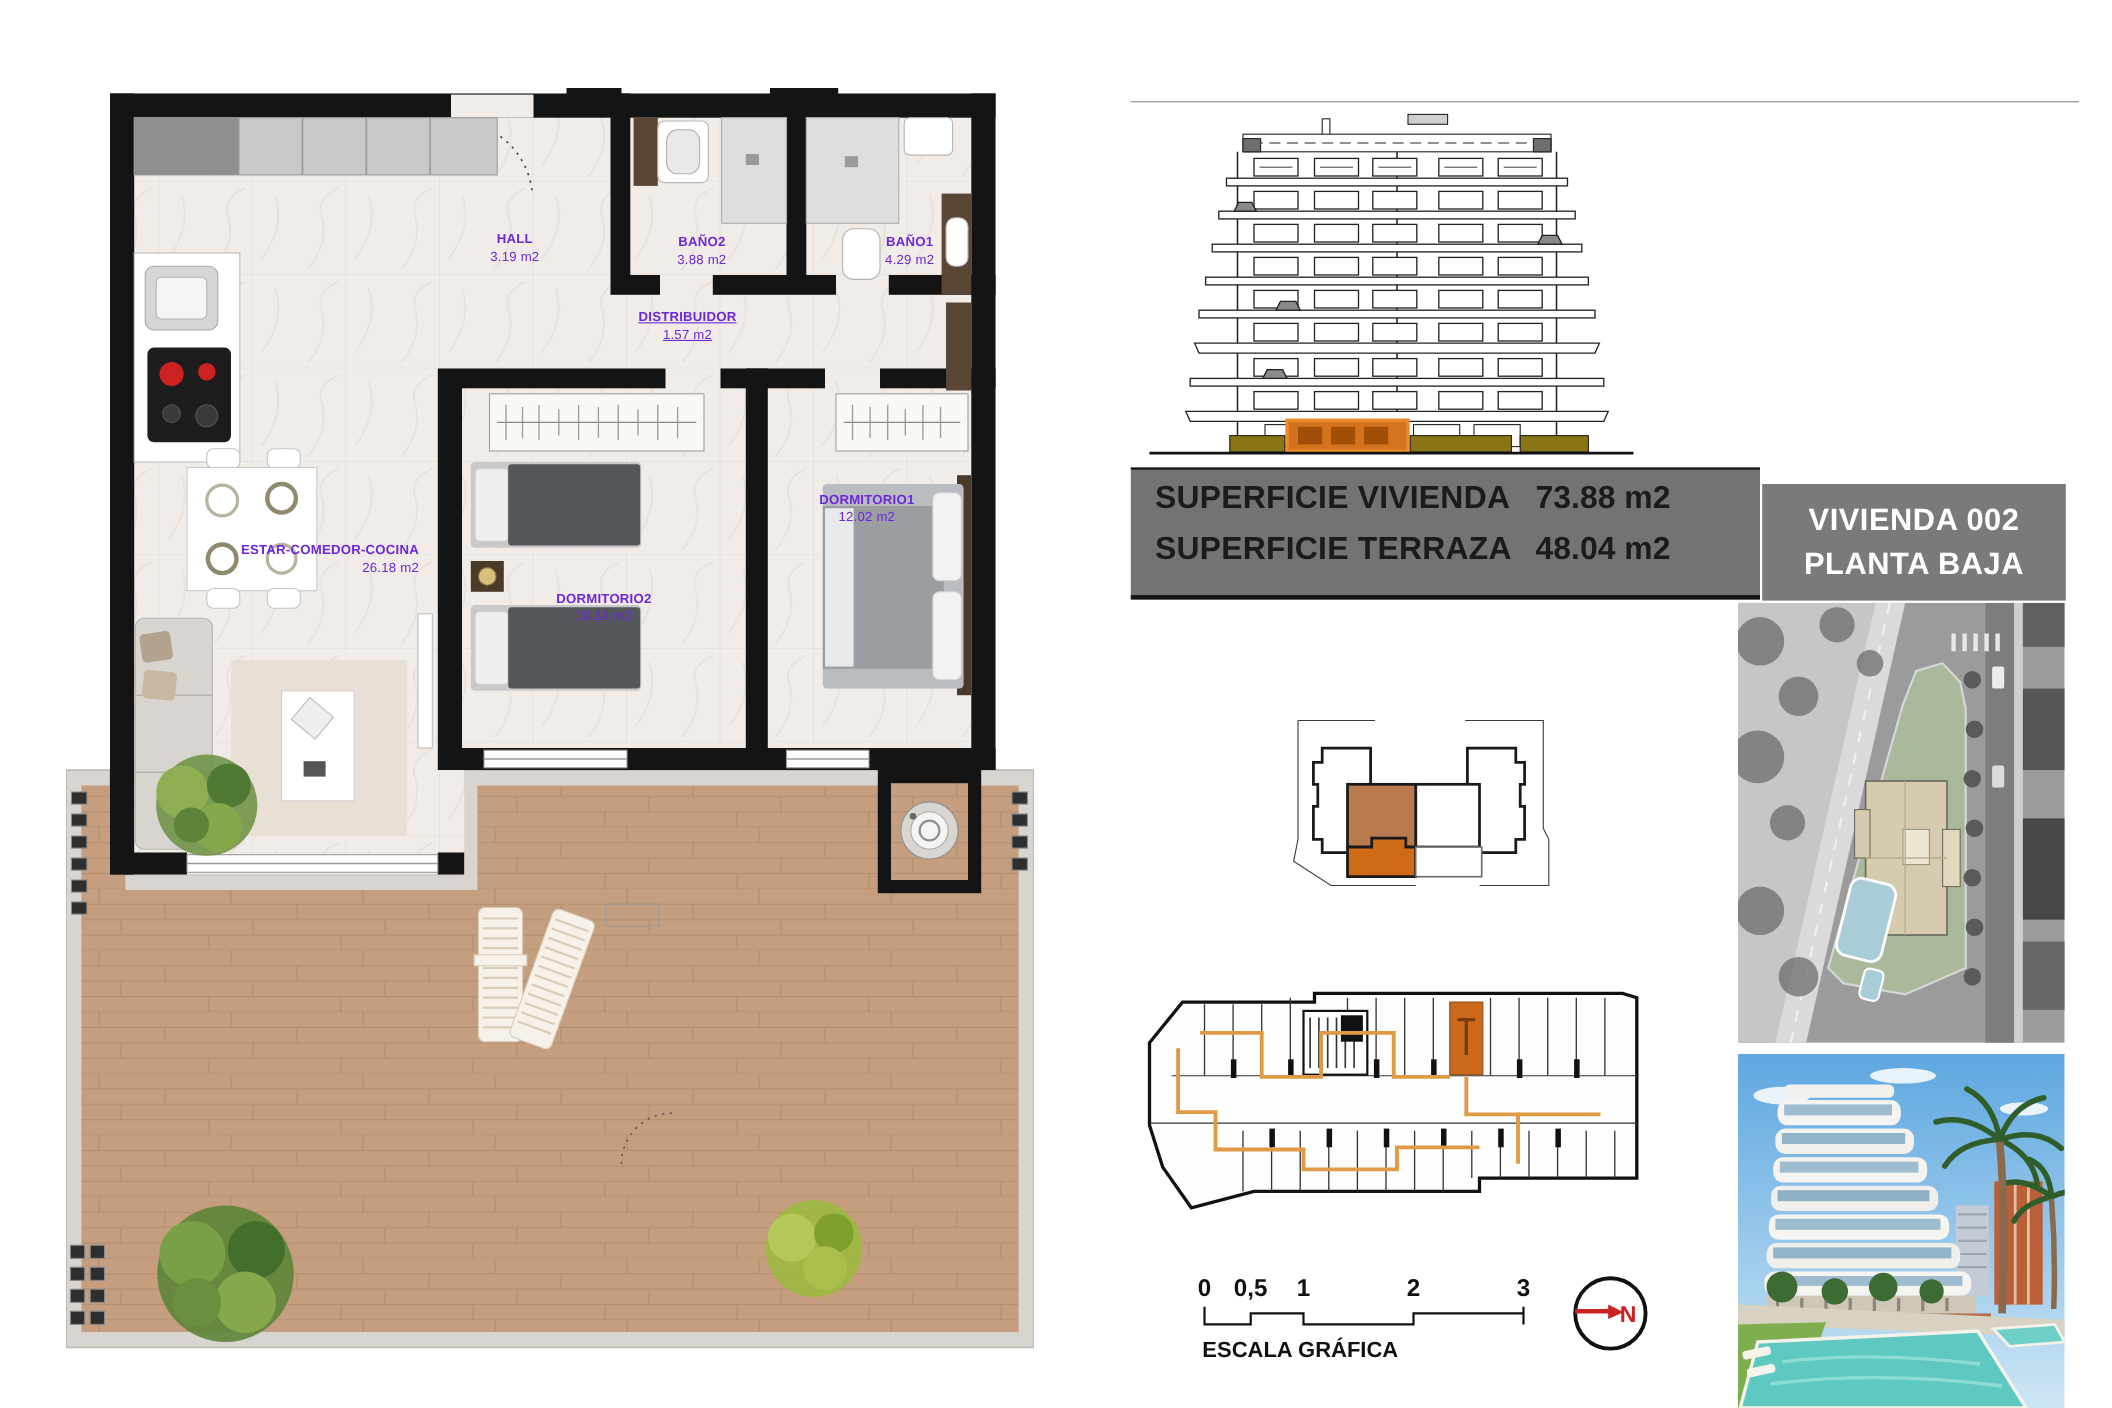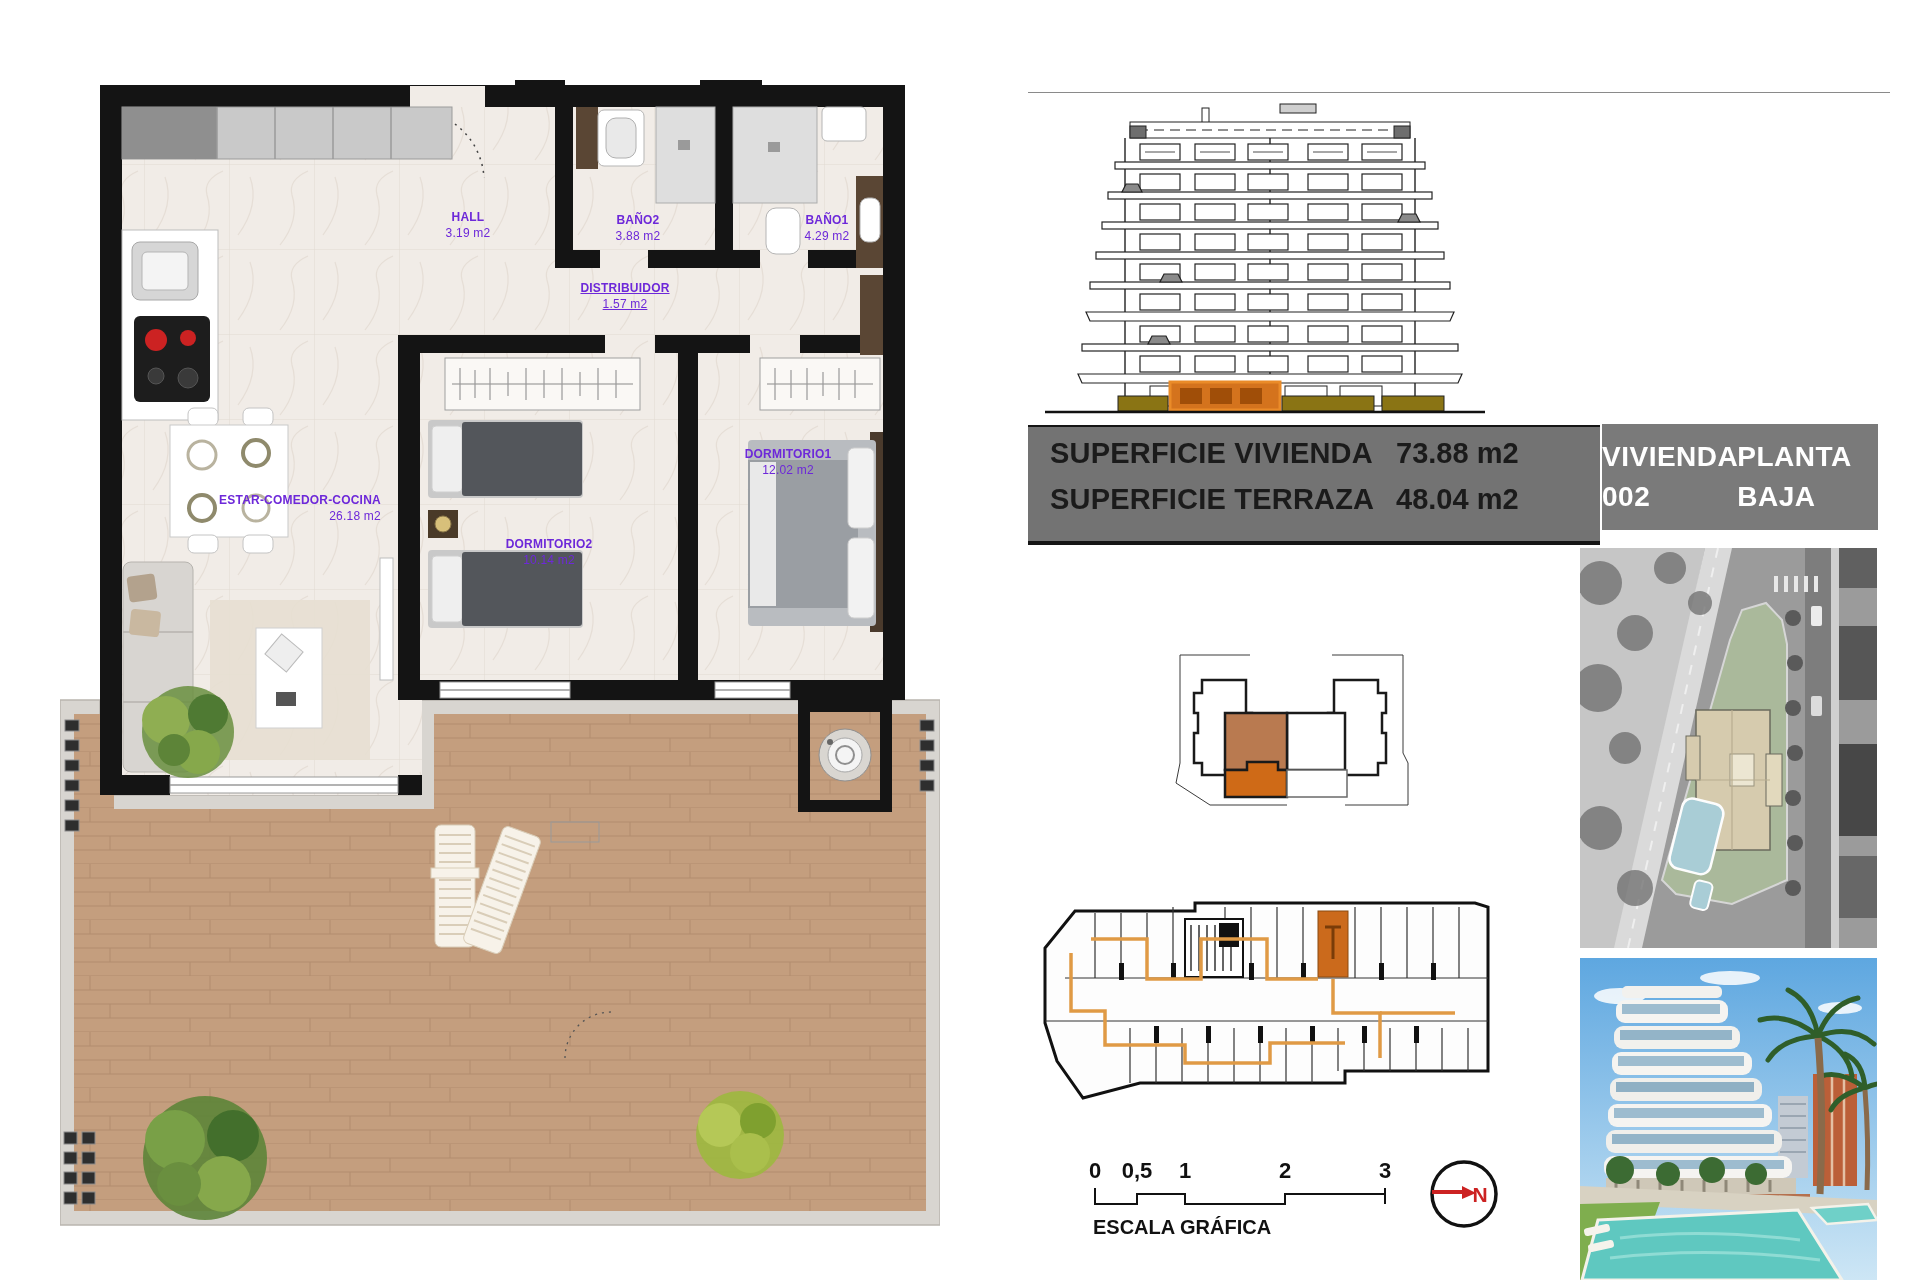--- a/index.html
+++ b/index.html
@@ -8,22 +8,22 @@
   .abs{position:absolute;}
   .room-label{position:absolute;transform:translate(-50%,-50%);text-align:center;
       font-size:12px;line-height:16px;color:#6d28d9;letter-spacing:.2px;white-space:nowrap;}
   .room-label .rname{font-weight:600;}
   
   .sum-table{left:1028px;top:425px;width:572px;height:114px;
       border-top:2px solid #151515;border-bottom:4px solid #151515;background:#737373;}
   .sum-row{position:absolute;left:0;width:100%;height:44px;}
   .sum-row .lbl{position:absolute;left:22px;font-size:29px;font-weight:bold;letter-spacing:.2px;}
   .sum-row .val{position:absolute;left:368px;font-size:29px;font-weight:bold;}
-  .badge{left:1602px;top:424px;width:276px;height:106px;background:#7a7a7a;
-      display:flex;flex-direction:row;justify-content:center;align-items:center;}
+  .badge{left:1602px;top:440px;width:276px;height:106px;background:#7a7a7a;
+      display:flex;flex-direction:column;justify-content:center;align-items:center;}
   .badge div{color:#fff;font-size:28px;font-weight:bold;line-height:40px;letter-spacing:.5px;}
   .topline{left:1028px;top:92px;width:862px;height:0;border-top:1.5px solid #8a8a8a;}
 </style>
 </head>
 <body>
 
 <svg class="abs" style="left:60px;top:80px;" width="880" height="1150" viewBox="0 0 880 1150">
   <defs>
     <pattern id="marble" width="85" height="85" patternUnits="userSpaceOnUse">
       <rect width="85" height="85" fill="#f1ece7"></rect>

